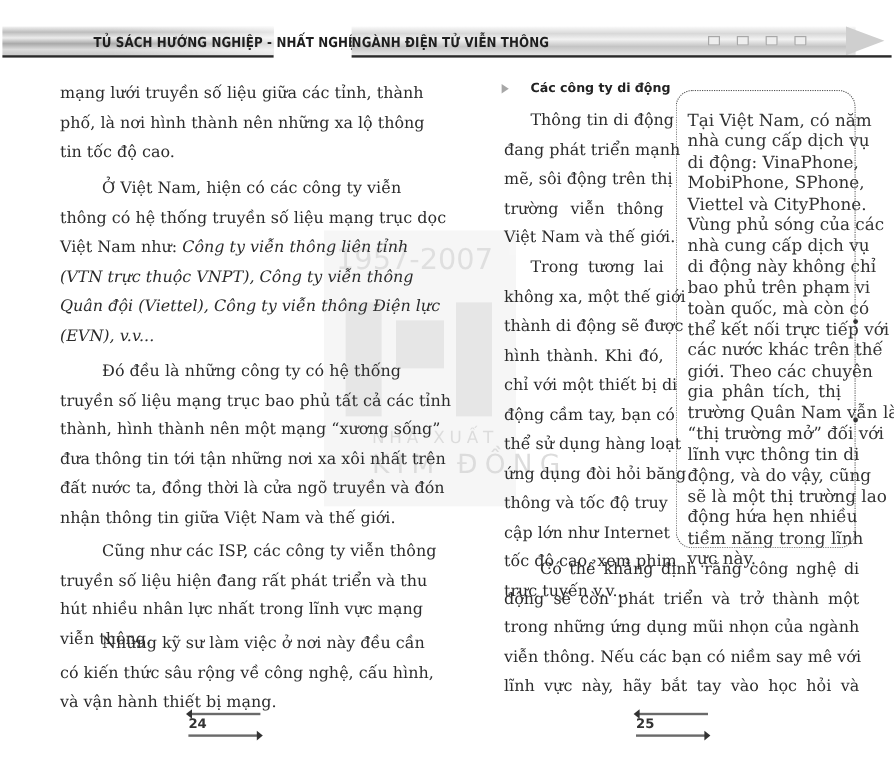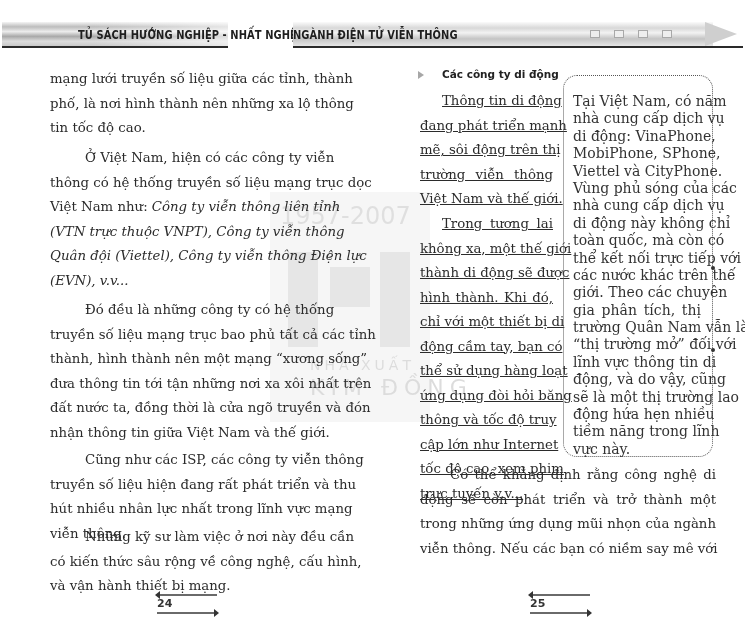--- a/index.html
+++ b/index.html
@@ -21,21 +21,21 @@
   .train-nose { position:absolute; left:705px; top:22px; width:0; height:0;
     border-top:12px solid transparent; border-bottom:12px solid transparent; border-left:32px solid #cfcfcf; }
   .train-window { position:absolute; top:30px; width:8px; height:6px; border:1px solid #a8a8a8; background:#eeeeee; }
 
   .para { position:absolute; font-size:13.3px; line-height:24.5px; text-align:justify; color:#2b2b2b; }
   .para .line { display:block; white-space:nowrap; text-align-last:justify; height:24.5px; }
   .para .line.last { text-align-last:left; }
   .ital { font-style:italic; }
 
   .left-col { left:50px; width:276px; }
-  .right-col { left:420px; width:133px;text-decoration:underline; }
+  .right-col { left:420px; width:133px; }
   .right-wide { left:420px; width:296px; }
 
   .sec-title { position:absolute; left:418px; top:68px; font-family:"DejaVu Sans", sans-serif; font-weight:bold;
     font-size:10.5px; color:#222; white-space:nowrap; }
   .sec-title .tri { display:inline-block; width:0; height:0; border-top:4px solid transparent;
     border-bottom:4px solid transparent; border-left:6px solid #a7a7a7; margin-right:18px; vertical-align:middle; }
 
   .sidebar { position:absolute; left:563px; top:75px; width:150px; height:382px;
     border:1.4px dotted #555; border-radius:14px; box-sizing:border-box; }
   .sidebar-text { position:absolute; left:573px; top:93px; width:128px; font-family:"DejaVu Serif", serif;
@@ -164,39 +164,41 @@
 <div class="dot-end" style="left:711px;top:348px"></div>
 <div class="sidebar-text">
   <span class="line">Tại Việt Nam, có năm</span>
   <span class="line">nhà cung cấp dịch vụ</span>
   <span class="line">di động: VinaPhone,</span>
   <span class="line">MobiPhone, SPhone,</span>
   <span class="line">Viettel và CityPhone.</span>
   <span class="line">Vùng phủ sóng của các</span>
   <span class="line">nhà cung cấp dịch vụ</span>
   <span class="line">di động này không chỉ</span>
+  <span class="line">bao phủ trên phạm vi</span>
   <span class="line">toàn quốc, mà còn có</span>
   <span class="line">thể kết nối trực tiếp với</span>
   <span class="line">các nước khác trên thế</span>
   <span class="line">giới. Theo các chuyên</span>
   <span class="line">gia phân tích, thị</span>
   <span class="line">trường Quân Nam vẫn là</span>
   <span class="line">“thị trường mở” đối với</span>
   <span class="line">lĩnh vực thông tin di</span>
   <span class="line">động, và do vậy, cũng</span>
   <span class="line">sẽ là một thị trường lao</span>
   <span class="line">động hứa hẹn nhiều</span>
   <span class="line">tiềm năng trong lĩnh</span>
   <span class="line last">vực này.</span>
 </div>
 
 <div class="para right-wide" style="top:463px">
   <span class="line" style="padding-left:30px">Có thể khẳng định rằng công nghệ di</span>
   <span class="line">động sẽ còn phát triển và trở thành một</span>
   <span class="line">trong những ứng dụng mũi nhọn của ngành</span>
   <span class="line">viễn thông. Nếu các bạn có niềm say mê với</span>
+  <span class="line">lĩnh vực này, hãy bắt tay vào học hỏi và</span>
 </div>
 
 <div class="pagenum" style="left:530px;top:592px">
   <div class="arrow-top"></div>
   <div class="num">25</div>
   <div class="arrow-bot"></div>
 </div>
 
 </body></html>

